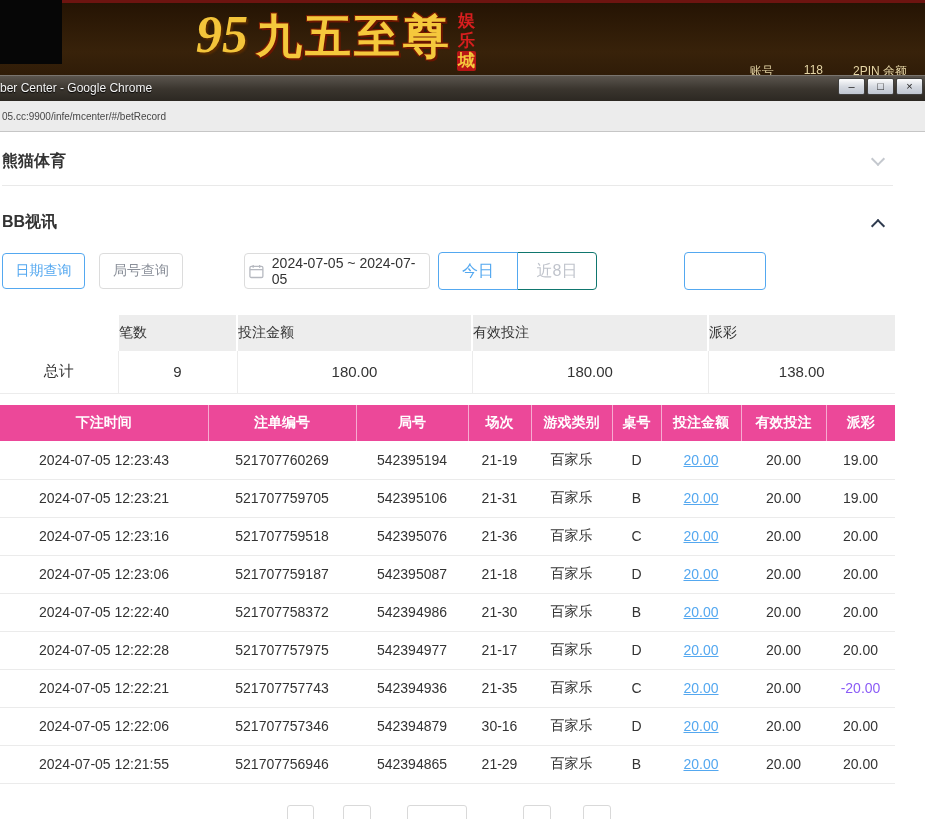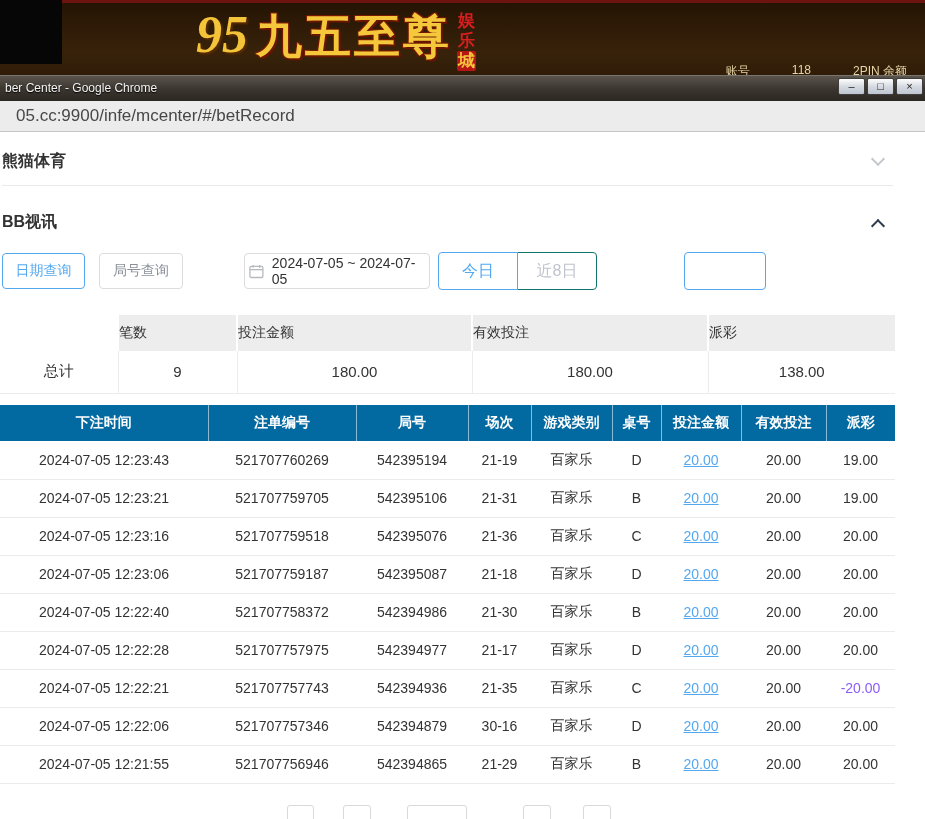--- a/index.html
+++ b/index.html
@@ -27,43 +27,43 @@
     font-size: 46px; font-weight: bold; line-height: 64px; letter-spacing: 3px;
     color: #f5c83c; margin-left: 8px;
     text-shadow: 2px 2px 0 #6b1500, -1px -1px 0 #7a1a00, 1px -1px 0 #7a1a00, -1px 1px 0 #7a1a00;
   }
   .logo-sub { display: flex; flex-direction: column; margin-left: 5px; margin-top: 7px; }
   .logo-sub span { color: #d81e1e; font-size: 17px; font-weight: bold; line-height: 20px; text-align: center; }
   .logo-sub .cheng { color: #f5c83c; background: #b81515; border-radius: 2px; padding: 0 1px; }
   .banner-nav { position: absolute; top: 43px; right: 16px; color: #efe8d6; font-size: 13px; white-space: nowrap; }
   .banner-nav a { color: #efe8d6; text-decoration: none; }
   .banner-nav .sep { margin: 0 9px; color: #bfb89f; }
-  .banner-account { position: absolute; top: 63px; right: 18px; color: #e6d6a6; font-size: 12px; display: flex; gap: 42px; white-space: nowrap; }
+  .banner-account { position: absolute; top: 63px; right: 18px; color: #e6d6a6; font-size: 12px; display: flex; gap: 30px; white-space: nowrap; }
 
   
   .browser { position: absolute; top: 75px; left: 0; width: 925px; height: 744px; z-index: 5; }
   .titlebar {
     height: 26px; position: relative;
     background: linear-gradient(180deg, #5d5750 0%, #3a352e 55%, #2c2822 100%);
     box-shadow: inset 0 1px 0 rgba(255,255,255,.18);
     display: flex; align-items: center;
-    color: #f3f3f3; font-size: 12px; padding-left: 5px;
+    color: #f3f3f3; font-size: 12px; 
     text-shadow: 0 1px 1px #000;
   }
   .win-btns { position: absolute; right: 2px; top: 3px; display: flex; gap: 2px; }
   .win-btn {
     width: 27px; height: 17px; border: 1px solid #3f3e3c; border-radius: 2px;
     background: linear-gradient(180deg, #fdfdfd 0%, #d6dae1 50%, #bfc6d1 100%);
     display: flex; align-items: center; justify-content: center;
     font-size: 11px; line-height: 11px; color: #222; text-shadow: none; cursor: default;
   }
   .urlbar {
     height: 31px; background: #ececec; border-bottom: 1px solid #c6c6c6;
-    display: flex; align-items: center; padding-left: 16px;
-    font-size: 17px; color: #474747;
+    display: flex; align-items: center; padding-left: 2px;
+    font-size: 10px; color: #474747;
   }
 
   
   .content { position: absolute; top: 57px; left: 0; right: 0; bottom: 0; background: #fff; }
 
   .sec { position: absolute; left: 2px; width: 891px; display: flex; align-items: center; justify-content: space-between; cursor: pointer; }
   .sec-panda { top: 6px; height: 48px; border-bottom: 1px solid #e9e9e9; }
   .sec-bb { top: 66px; height: 48px; }
   .sec-title { font-size: 16px; font-weight: bold; color: #333; }
   .chev { width: 10px; height: 10px; display: inline-block; border-right: 2px solid; border-bottom: 2px solid; margin-right: 10px; }
@@ -103,21 +103,21 @@
   .summary th.blank { background: #fff; }
   .summary td {
     height: 42px; background: #fff; font-size: 15px; color: #333; text-align: center;
     border-right: 1px solid #ececec; border-bottom: 1px solid #ececec;
   }
   .summary td:last-child { border-right: none; }
 
   
   .bet-table { position: absolute; top: 273px; left: 0; width: 895px; }
   .bet-table th {
-    height: 36px; background: #0369a1; color: #fff; font-size: 14px; font-weight: bold;
+    height: 36px; background: #ec4899; color: #fff; font-size: 14px; font-weight: bold;
     text-align: center; border-right: 1px solid rgba(255,255,255,.55);
   }
   .bet-table th:last-child { border-right: none; }
   .bet-table td {
     height: 38px; background: #fff; font-size: 14px; color: #333; text-align: center;
     border-bottom: 1px solid #ebebeb;
   }
   .bet-table td.bet-link { color: #54a8f0; text-decoration: underline; cursor: pointer; }
   .bet-table td.neg { color: #8b5cf6; }
 

